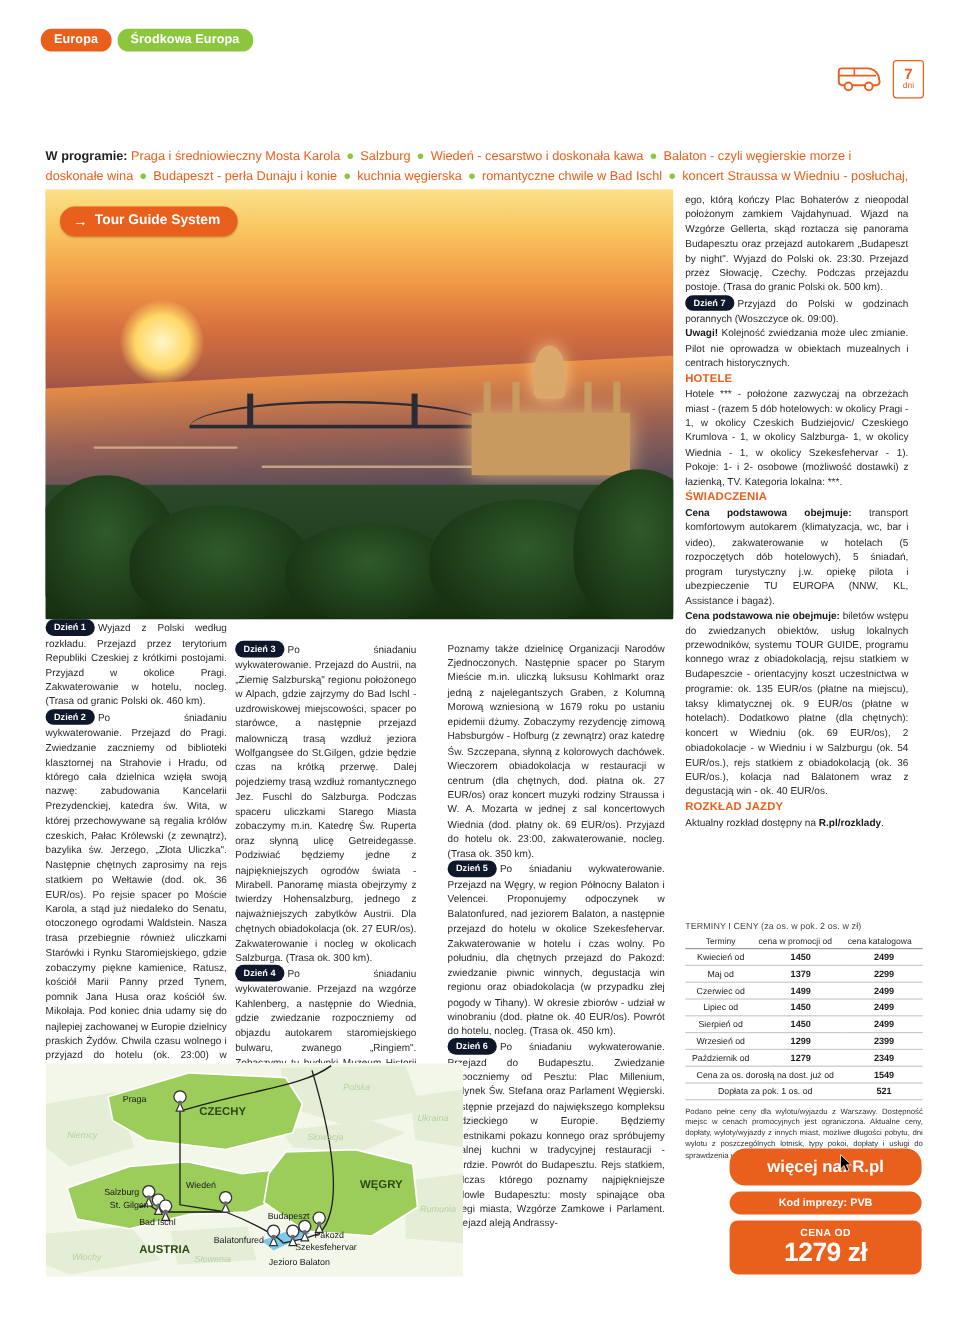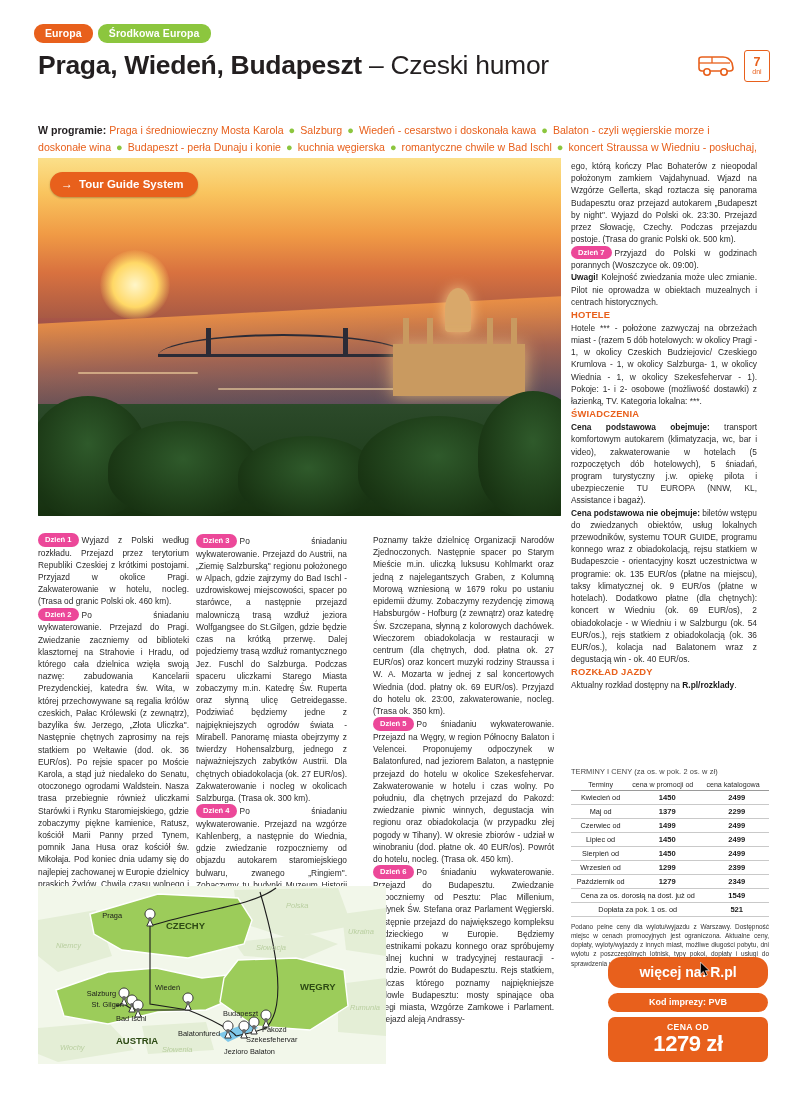--- a/index.html
+++ b/index.html
@@ -94,27 +94,27 @@
     box-shadow: 0 1px 2px rgba(0,0,0,.25); display: flex; align-items: center; gap: 6px;
   }
   .tgs .arrow { font-size: 12px; }
 
   
   .col {
     position: absolute; font-size: 8.35px; line-height: 1.465;
     text-align: justify; color: #2b2b2b;
   }
   .col p { margin: 0; }
-  .c1 { left: 38px;  top: 533px; width: 151px; }
+  .c1 { left: 38px;  top: 516px; width: 151px; }
   .c2 { left: 196px; top: 534px; width: 151px; }
   .c3 { left: 373px; top: 534px; width: 181px; }
   .c4 { left: 571px; top: 160px; width: 186px; }
 
   .daytag {
-    display: inline-block; background: #ec4899; color: #fff;
+    display: inline-block; background: #0f172a; color: #fff;
     border-radius: 7px; padding: 1px 7px 1.5px; font-size: 7.6px;
     font-weight: bold; margin-right: 3px; vertical-align: 1px; white-space: nowrap;
   }
   .sec-head { color: #e8601c; font-weight: bold; font-size: 9.4px; letter-spacing: .2px; margin-top: 2px; }
   .bold { font-weight: bold; color: #1a1a1a; }
 
   
   .map {
     position: absolute; left: 38px; top: 886px; width: 348px; height: 178px;
     background: #ffffff; overflow: hidden;
@@ -155,23 +155,20 @@
 <body>
 
 <div class="page">
 
   <div class="tagrow">
     <span class="tag tag-europa">Europa</span>
     <span class="tag tag-region">Środkowa Europa</span>
   </div>
 
   <div class="title-wrap">
-    <div class="title-line">
-      <span class="title-strong">Praga, Wiedeń, Budapeszt</span><span class="title-light"> – Czeski humor</span>
-    </div>
   </div>
 
   <div class="icons">
     <span class="bus-icon">
       <svg width="40" height="24" viewBox="0 0 40 24">
         <path d="M3 5 Q3 3 6 3 L27 3 Q33 3 36 9 L37 14 Q37 17 34 17 L6 17 Q3 17 3 14 Z" fill="none" stroke="#e8601c" stroke-width="1.6"></path>
         <line x1="3" y1="9" x2="34" y2="9" stroke="#e8601c" stroke-width="1.3"></line>
         <line x1="16" y1="3" x2="16" y2="9" stroke="#e8601c" stroke-width="1.3"></line>
         <circle cx="11" cy="18" r="3.2" fill="#fff" stroke="#e8601c" stroke-width="1.6"></circle>
         <circle cx="28" cy="18" r="3.2" fill="#fff" stroke="#e8601c" stroke-width="1.6"></circle>

